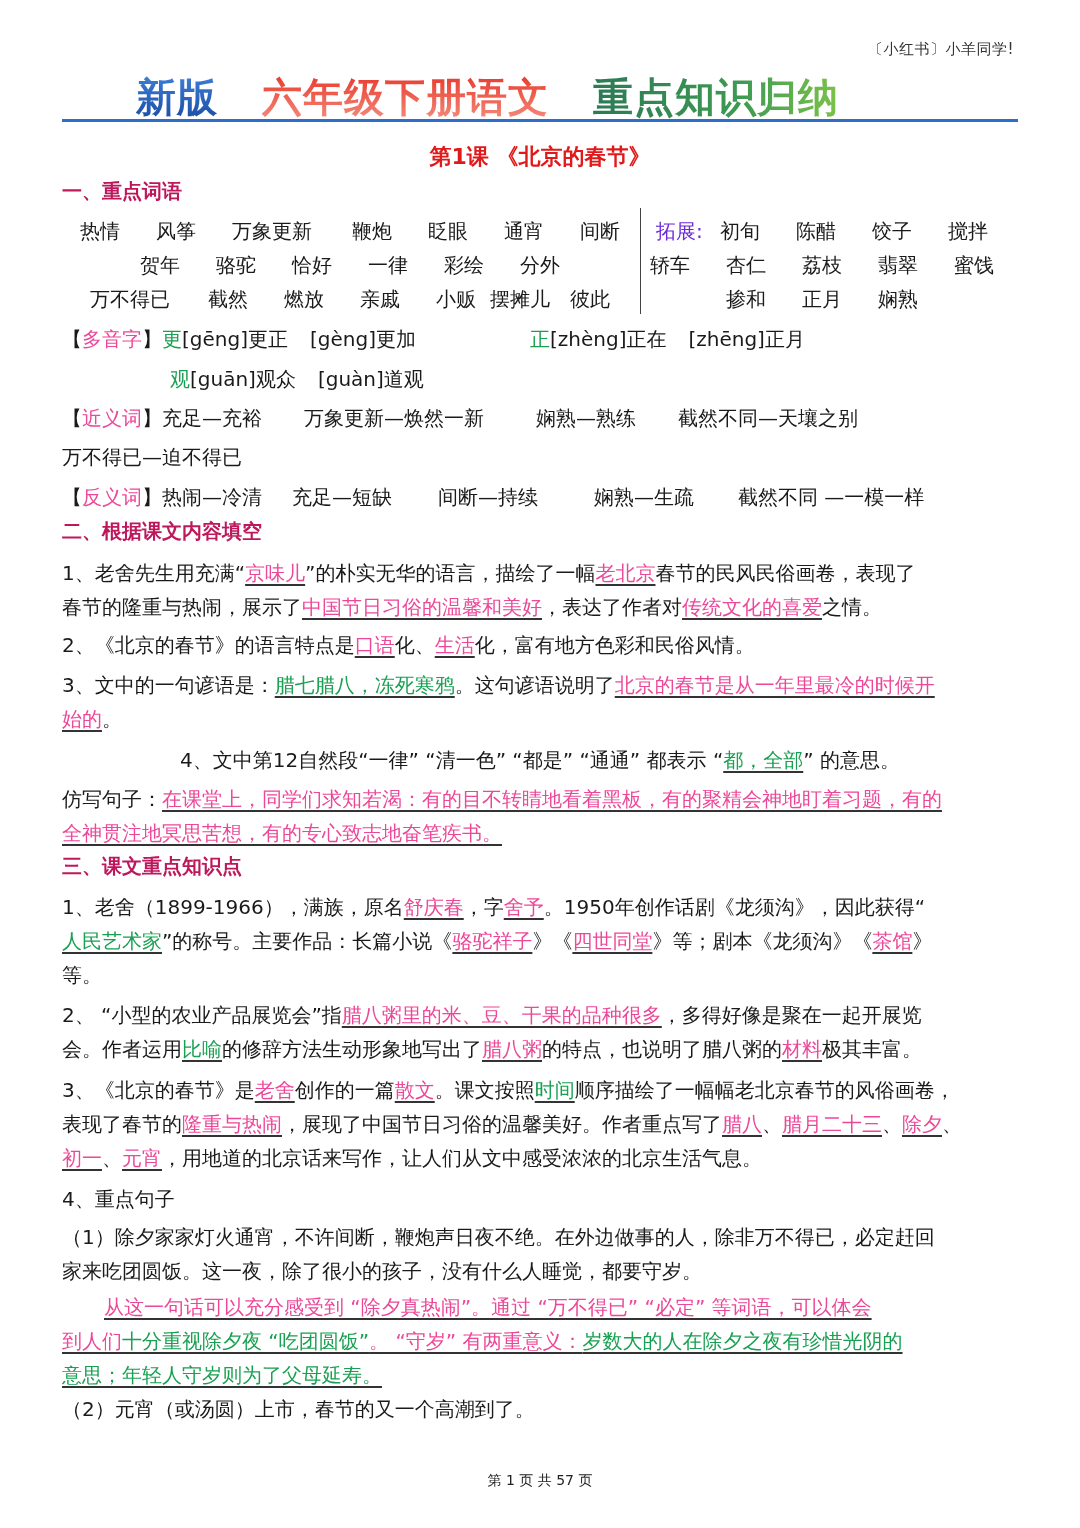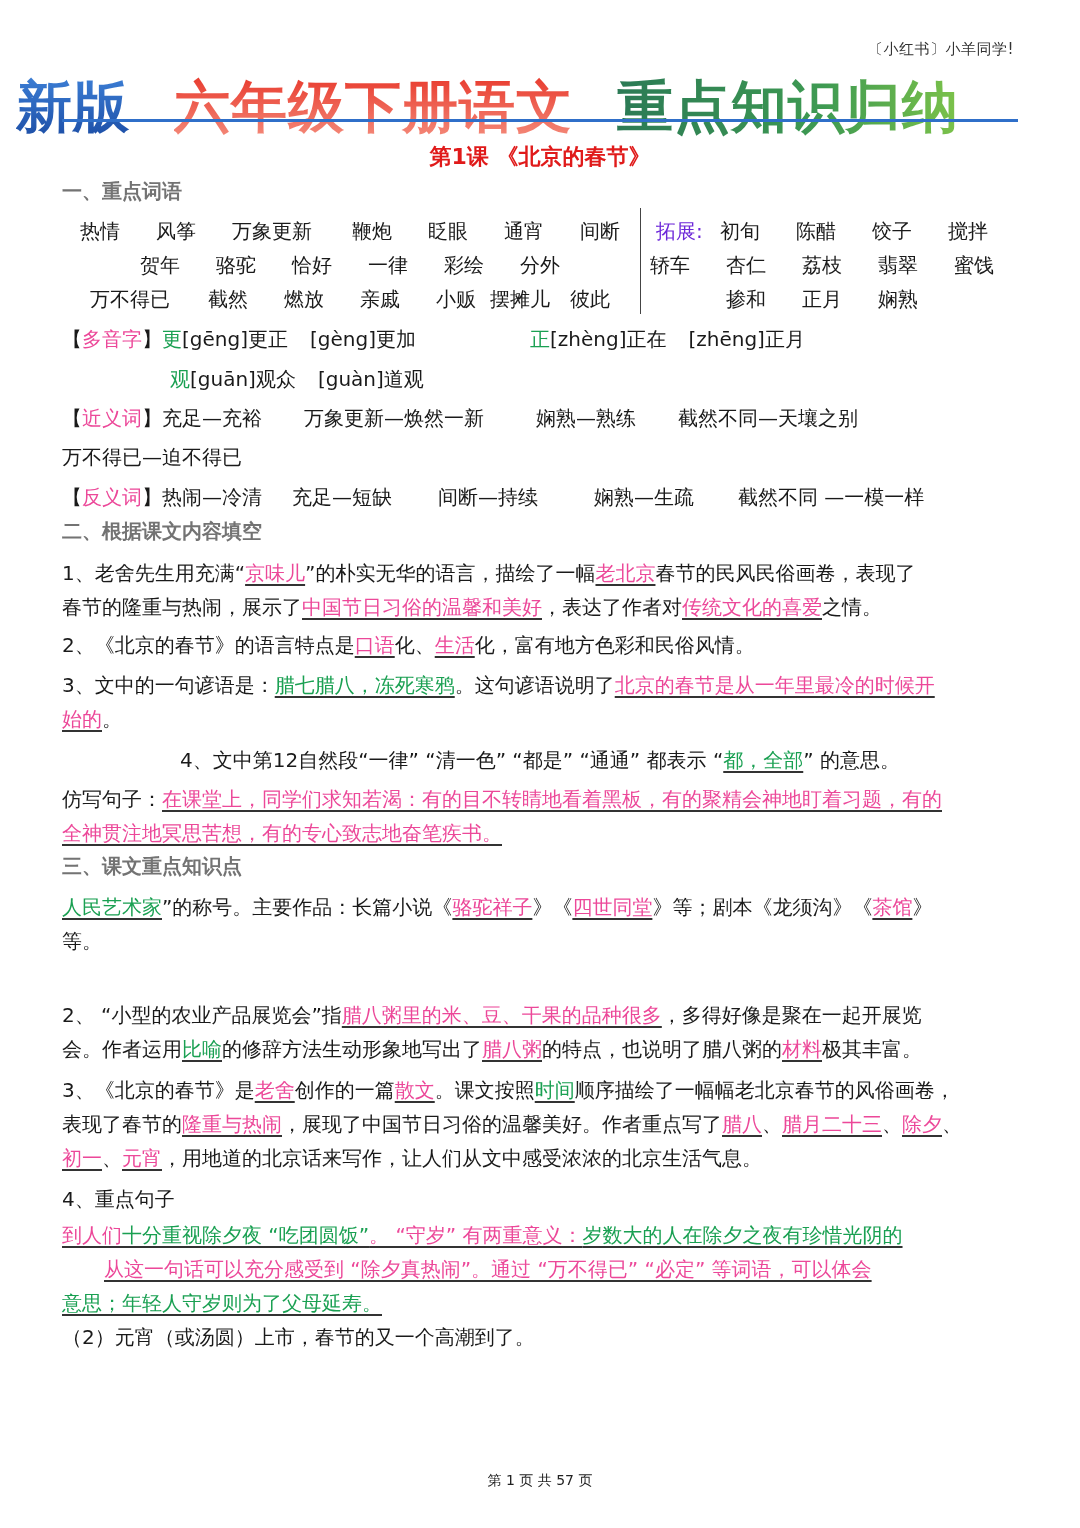--- a/index.html
+++ b/index.html
@@ -1,25 +1,25 @@
 <!DOCTYPE html>
 <html><head>
 <meta charset="utf-8">
 <style>
   * { margin: 0; padding: 0; box-sizing: border-box; }
   html, body { width: 1080px; height: 1528px; background: #ffffff; }
   body { font-family: "DejaVu Sans", "Liberation Sans", sans-serif; color: #1a1a1a; position: relative; overflow: hidden; }
   .watermark { position: absolute; top: 40px; right: 66px; font-size: 15px; color: #333; letter-spacing: 0.5px; }
-  .main-title { position: absolute; top: 70px; left: 0; width: 975px; text-align: center; font-size: 56px; font-weight: bold; letter-spacing: 1px; }
+  .main-title { position: absolute; top: 70px; left: 0; width: 975px; text-align: center; font-size: 40px; font-weight: bold; letter-spacing: 1px; }
   .t1 { background: linear-gradient(180deg, #3d7fd6 0%, #1c4ea6 100%); -webkit-background-clip: text; background-clip: text; color: transparent; }
   .t2 { background: linear-gradient(180deg, #e8392c 0%, #f48a7a 100%); -webkit-background-clip: text; background-clip: text; color: transparent; margin-left: 44px; }
   .t3 { background: linear-gradient(90deg, #2b7a55 0%, #3e9a52 60%, #7cc24a 100%); -webkit-background-clip: text; background-clip: text; color: transparent; margin-left: 44px; }
   .title-rule { position: absolute; top: 119px; left: 62px; width: 956px; height: 3px; background: #2f6fc9; }
   .lesson-title { position: absolute; top: 142px; left: 0; width: 1080px; text-align: center; font-size: 22px; font-weight: bold; color: #e01a1a; }
-  .sec-h { position: absolute; left: 62px; font-size: 20px; font-weight: bold; color: #737373; }
+  .sec-h { position: absolute; left: 62px; font-size: 20px; font-weight: bold; color: #be185d; }
   .line { position: absolute; left: 62px; font-size: 20px; line-height: 34px; white-space: nowrap; }
   .red { color: #ec4899; }
   .green { color: #1aa052; }
   .blue { color: #6d28d9; }
   .ul { text-decoration: underline; text-decoration-color: #333; text-underline-offset: 4px; }
   .words { position: absolute; left: 80px; top: 214px; font-size: 20px; }
   .wrow { display: flex; height: 34px; align-items: center; justify-content: center; }
   .wrow span { display: inline-block; white-space: nowrap; }
   .vdivider { position: absolute; left: 640px; top: 208px; width: 1px; height: 106px; background: #444; }
   .ext { position: absolute; left: 650px; top: 214px; font-size: 20px; }
@@ -130,38 +130,43 @@
 </div>
 
 <div class="para" style="top:782px;">
   <div><span>仿写句子：</span><span class="red ul">在课堂上，同学们求知若渴：有的目不转睛地看着黑板，有的聚精会神地盯着习题，有的</span></div>
   <div><span class="red ul">全神贯注地冥思苦想，有的专心致志地奋笔疾书。</span></div>
 </div>
 
 <div class="sec-h" style="top:853px;">三、课文重点知识点</div>
 
 <div class="para" style="top:890px;">
+  <div><span>1、老舍（1899-1966），满族，原名</span><span class="red ul">舒庆春</span><span>，字</span><span class="red ul">舍予</span><span>。1950年创作话剧《龙须沟》，因此获得“</span></div>
   <div><span class="green ul">人民艺术家</span><span>”的称号。主要作品：长篇小说《</span><span class="red ul">骆驼祥子</span><span>》《</span><span class="red ul">四世同堂</span><span>》等；剧本《龙须沟》《</span><span class="red ul">茶馆</span><span>》</span></div>
   <div><span>等。</span></div>
 </div>
 
 <div class="para" style="top:998px;">
   <div><span>2、 “小型的农业产品展览会”指</span><span class="red ul">腊八粥里的米、豆、干果的品种很多</span><span>，多得好像是聚在一起开展览</span></div>
   <div><span>会。作者运用</span><span class="green ul">比喻</span><span>的修辞方法生动形象地写出了</span><span class="red ul">腊八粥</span><span>的特点，也说明了腊八粥的</span><span class="red ul">材料</span><span>极其丰富。</span></div>
 </div>
 
 <div class="para" style="top:1073px;">
   <div><span>3、《北京的春节》是</span><span class="red ul">老舍</span><span>创作的一篇</span><span class="red ul">散文</span><span>。课文按照</span><span class="green ul">时间</span><span>顺序描绘了一幅幅老北京春节的风俗画卷，</span></div>
   <div><span>表现了春节的</span><span class="red ul">隆重与热闹</span><span>，展现了中国节日习俗的温馨美好。作者重点写了</span><span class="red ul">腊八</span><span>、</span><span class="red ul">腊月二十三</span><span>、</span><span class="red ul">除夕</span><span>、</span></div>
   <div><span class="red ul">初一</span><span>、</span><span class="red ul">元宵</span><span>，用地道的北京话来写作，让人们从文中感受浓浓的北京生活气息。</span></div>
 </div>
 
 <div class="para" style="top:1182px;">
   <div>4、重点句子</div>
+  <div style="margin-top:4px;">
+    <div>（1）除夕家家灯火通宵，不许间断，鞭炮声日夜不绝。在外边做事的人，除非万不得已，必定赶回</div>
+    <div>家来吃团圆饭。这一夜，除了很小的孩子，没有什么人睡觉，都要守岁。</div>
+  </div>
   <div style="margin-top:2px;">
+    <div style="padding-left:42px;"><span class="red ul">从这一句话可以充分感受到 “除夕真热闹”。通过 “万不得已” “必定” 等词语，可以体会</span></div>
     <div><span class="red ul">到人们</span><span class="green ul">十分重视除夕夜 “吃团圆饭”</span><span class="red ul">。 “守岁” 有两重意义：</span><span class="green ul">岁数大的人在除夕之夜有珍惜光阴的</span></div>
-    <div style="padding-left:42px;"><span class="red ul">从这一句话可以充分感受到 “除夕真热闹”。通过 “万不得已” “必定” 等词语，可以体会</span></div>
     <div><span class="green ul">意思；年轻人守岁则为了父母延寿。</span></div>
   </div>
   <div style="margin-top:0;">（2）元宵（或汤圆）上市，春节的又一个高潮到了。</div>
 </div>
 
 <div class="footer">第 1 页 共 57 页</div>
 
 </body></html>

